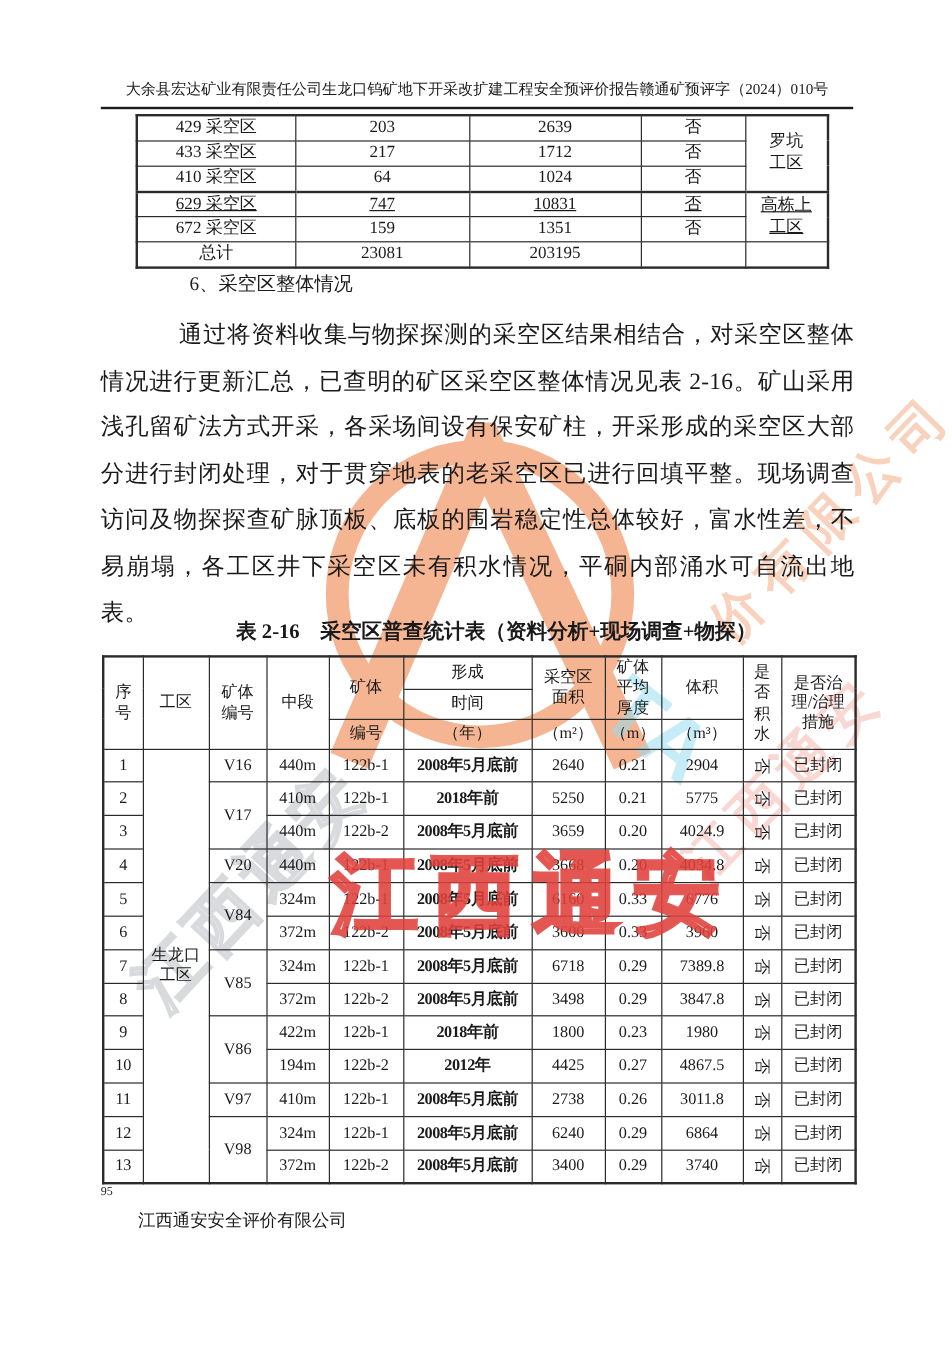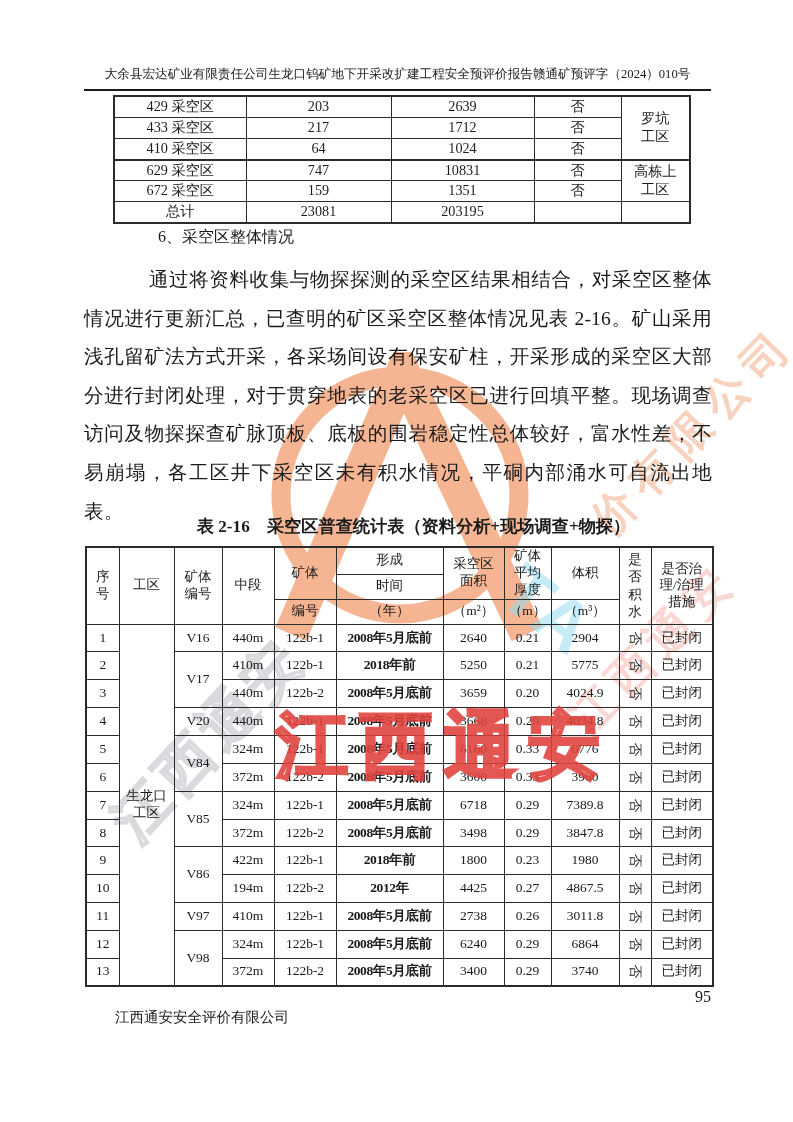--- a/index.html
+++ b/index.html
@@ -59,21 +59,21 @@
   td, th {
     border:1px solid #2b2b2b; text-align:center; vertical-align:middle;
     font-weight:normal; white-space:pre-line; line-height:1.25; overflow:hidden;
     padding:0 1px;
   }
   #top-table {
     position:absolute; left:113px; top:95px; width:576px;
     font-size:14.2px; border:2px solid #2b2b2b;
   }
   #top-table tr { height:21.2px;margin-top:48px; }
-  #top-table tr.thick-top td { border-top-width:2px; }
+  #top-table tr.thick-top td { border-top-width:2px;text-decoration:underline; }
 
   #table-caption {
     position:absolute; left:100px; top:514px; width:627px;
     text-align:center; font-weight:bold; font-size:17.2px;
   }
   #main-table {
     position:absolute; left:85px; top:546px; width:627px;
     font-size:13.5px; border:2px solid #2b2b2b;
   }
   #main-table thead tr:nth-child(1) { height:27px; }
@@ -91,21 +91,21 @@
   }
   #body-paragraph {
     position:absolute; left:84px; top:261px; width:628px;
     font-size:19.5px; line-height:38.6px; text-align:justify;
     text-indent:65px; letter-spacing:0.2px;
   }
 
   
   #page-number {
     position:absolute; left:84px; top:988px; width:627px;
-    text-align:right; font-size:16px;
+    text-align:left; font-size:10px;
   }
   #footer-company {
     position:absolute; left:115px; top:1008px; font-size:14.5px;
   }
 </style>
 </head>
 <body>
 
 <div class="layer" id="wm-layer">
   <div id="wm-logo">

